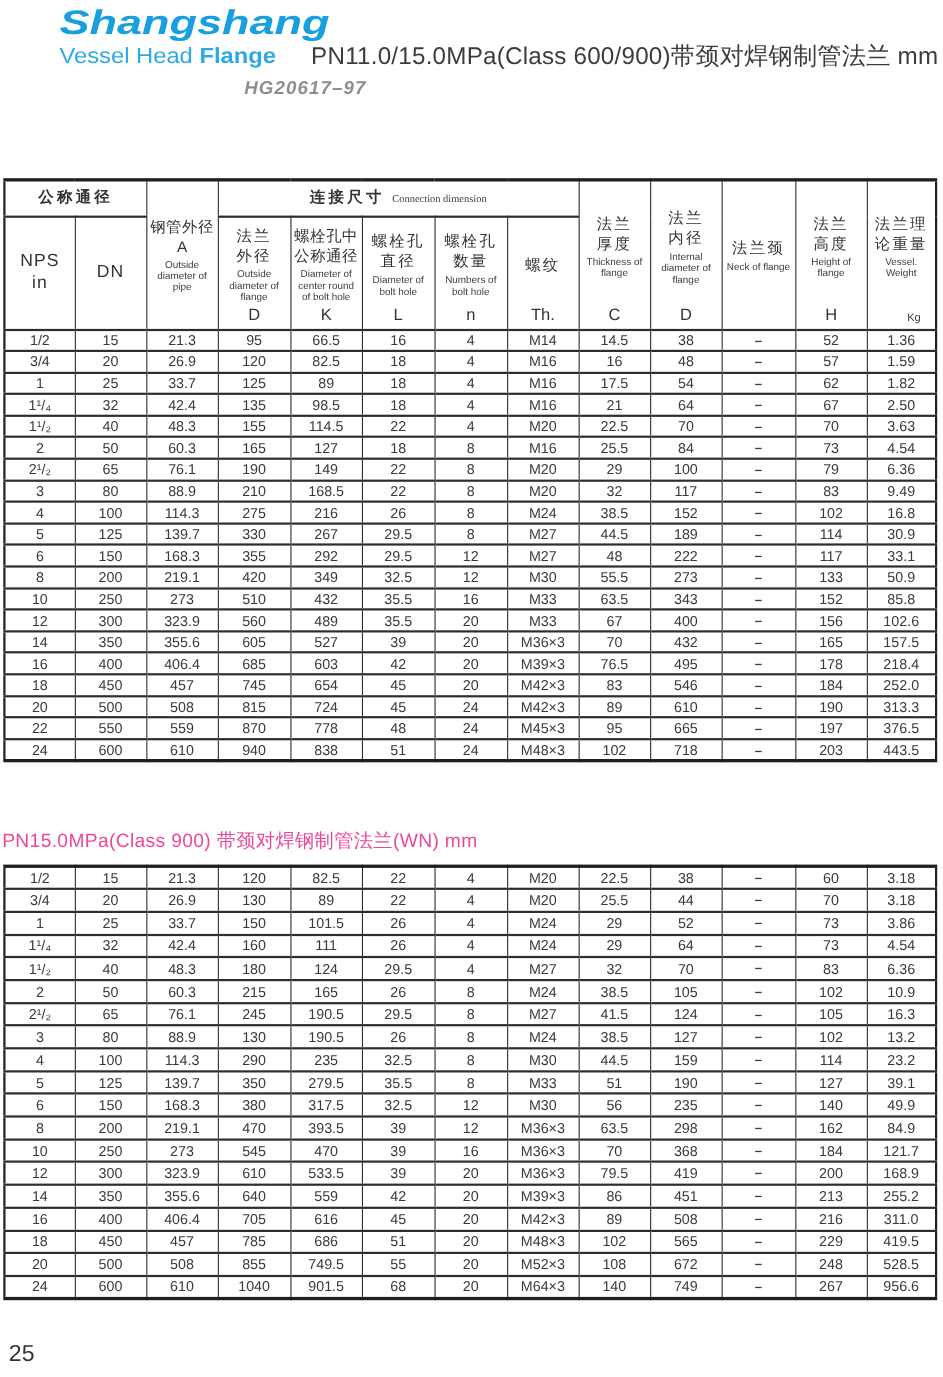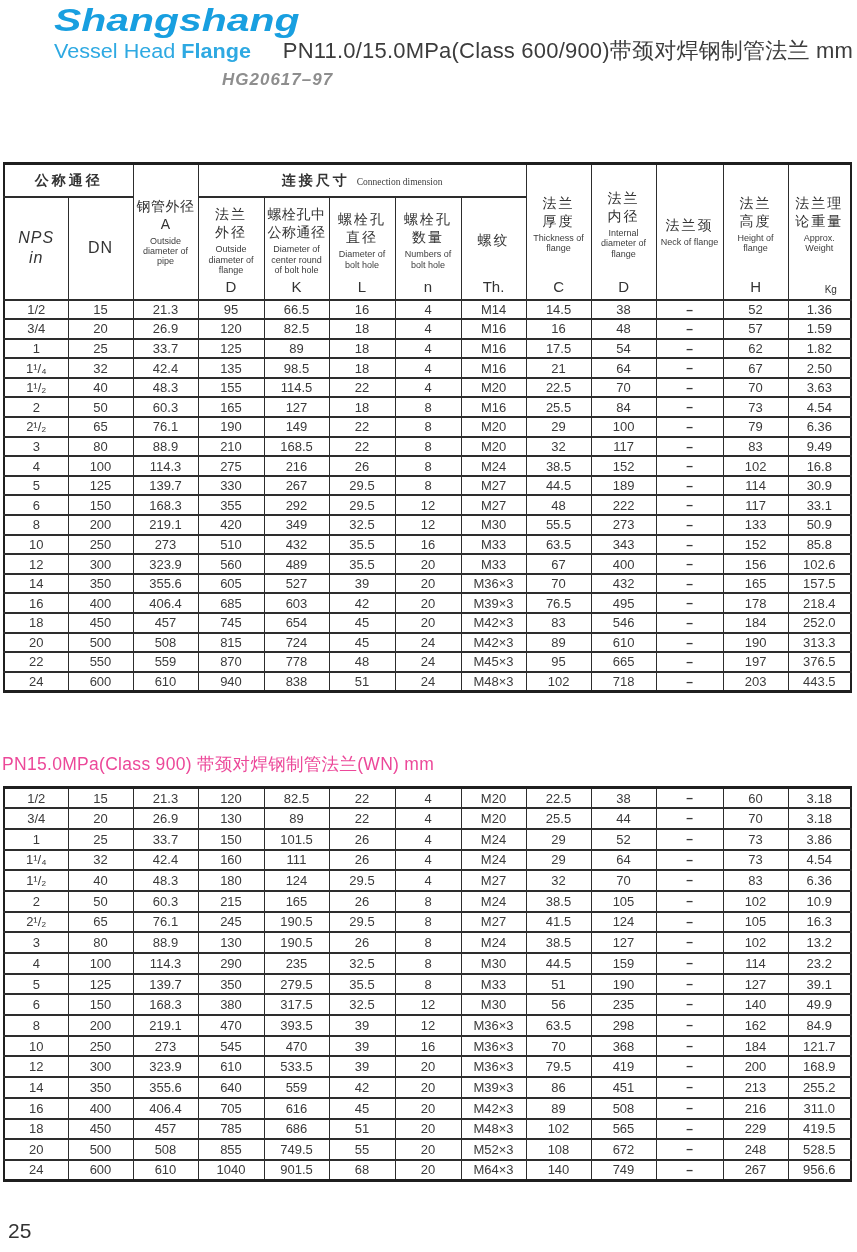--- a/index.html
+++ b/index.html
@@ -60,21 +60,21 @@
 
   .cn  { font-size:14px; letter-spacing:2px; color:#333; line-height:1.3; white-space:nowrap; }
   .cn-big { font-size:14px; letter-spacing:3px; color:#333;font-weight:bold; }
   .en  { font-size:9px; color:#3d3d3d; line-height:1.15; margin-top:3px; padding:0 2px; }
   .letter-bottom {
     position:absolute; bottom:4px; left:0; right:0;
     text-align:center; font-size:15px; color:#333;
   }
   .letter-kg { font-size:10px;padding-left:23px; }
   .letter-inline { font-size:14px; color:#333; line-height:1.2; margin-top:1px; }
-  .nps { font-size:16px; line-height:1.25; letter-spacing:1px; color:#333;font-style:italic; }
+  .nps { font-size:16px; line-height:1.25; letter-spacing:1px; color:#333; }
   .dn  { font-size:16px; letter-spacing:1px; color:#333; }
   .conn-en { font-size:9.5px; color:#3d3d3d; margin-left:7px; letter-spacing:0;font-family:Liberation Serif, serif; }
 
   
   .section2-title {
     position:absolute; left:2px; top:752px;
     font-size:17.5px; color:#ec4899; letter-spacing:0.3px;
   }
   .page-number { position:absolute; left:8px; top:1219px; font-size:21px; color:#333; }
 </style>
@@ -138,21 +138,21 @@
       </th>
       <th rowspan="2" class="has-letter">
         <div class="cn">法兰</div>
         <div class="cn">高度</div>
         <div class="en">Height of flange</div>
         <div class="letter-bottom">H</div>
       </th>
       <th rowspan="2" class="has-letter">
         <div class="cn">法兰理</div>
         <div class="cn">论重量</div>
-        <div class="en">Approx. Weight</div>
+        <div class="en">Vessel. Weight</div>
         <div class="letter-bottom letter-kg">Kg</div>
       </th>
     </tr>
     <tr class="hr2">
       <th>
         <div class="nps">NPS</div>
         <div class="nps">in</div>
       </th>
       <th>
         <div class="dn">DN</div>

